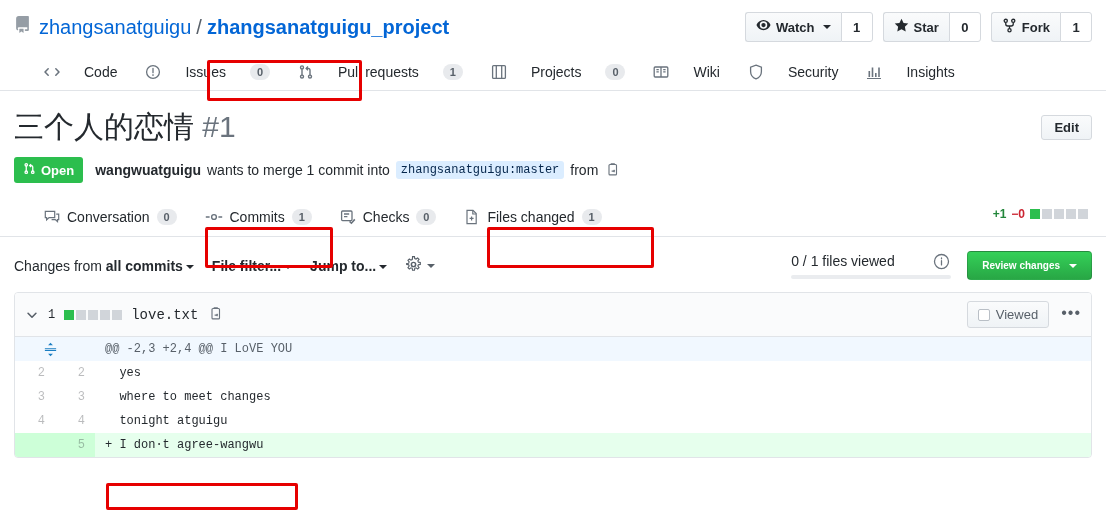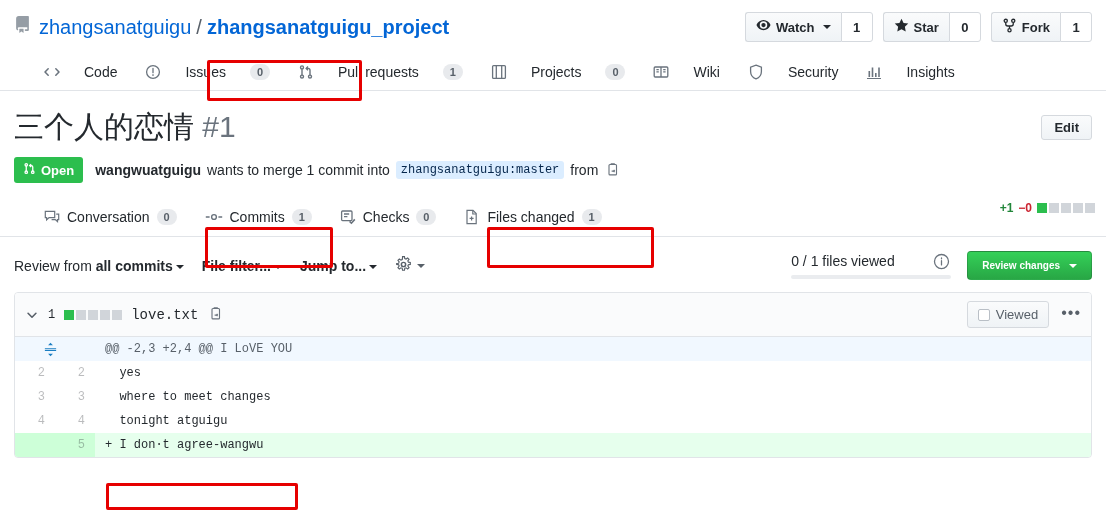--- a/index.html
+++ b/index.html
@@ -109,22 +109,22 @@
   .meta-user { font-weight: bold; }
   .branch-tag {
     background: #dbedff; color: #05264c;
     border-radius: 3px; padding: 2px 5px;
     font-family: "Liberation Mono", monospace; font-size: 12px;
   }
   .copy-ico { color: #6a737d; display: flex; align-items: center; margin-left: 2px; }
 
   
   .pr-tabs-row {
-    display: flex; align-items: flex-start; justify-content: space-between;
-    padding: 18px 11px 0 30px;
+    display: flex; align-items: center; justify-content: space-between;
+    padding: 18px 18px 0 30px;
     border-bottom: 1px solid #e1e4e8;
     gap: 44px;
   }
   .pr-tabs { display: flex; align-items: flex-end; }
   .pr-tab {
     display: flex; align-items: center; gap: 7px;
     padding: 8px 14px 11px 14px;
     font-size: 14px; color: #24292e; text-decoration: none;
     white-space: nowrap; cursor: pointer;
   }
@@ -437,21 +437,21 @@
         <span class="blk n"></span>
         <span class="blk n"></span>
         <span class="blk n"></span>
         <span class="blk n"></span>
     </span>
   </div>
 </div>
 
 <div class="changes-bar">
   <div class="changes-left">
-    <span class="filter-link"><span>Review from </span><b>all commits</b><span class="caret"></span></span>
+    <span class="filter-link"><span>Changes from </span><b>all commits</b><span class="caret"></span></span>
     <span class="filter-link"><b>File filter...</b><span class="caret"></span></span>
     <span class="filter-link"><b>Jump to...</b><span class="caret"></span></span>
     <span class="gear">
       <span>
         <svg width="17" height="17" viewBox="0 0 16 16" fill="currentColor">
             <path d="M8 5.3a2.7 2.7 0 100 5.4 2.7 2.7 0 000-5.4zm0 1.4a1.3 1.3 0 110 2.6 1.3 1.3 0 010-2.6z"></path>
             <path d="M7.1.6h1.8l.3 1.8 1.2.5 1.5-1.1 1.3 1.3-1.1 1.5.5 1.2 1.8.3v1.8l-1.8.3-.5 1.2 1.1 1.5-1.3 1.3-1.5-1.1-1.2.5-.3 1.8H7.1l-.3-1.8-1.2-.5-1.5 1.1-1.3-1.3 1.1-1.5-.5-1.2-1.8-.3V7.1l1.8-.3.5-1.2-1.1-1.5 1.3-1.3 1.5 1.1 1.2-.5.3-1.8z" fill="none" stroke="currentColor" stroke-width="1.1"></path>
           </svg>
       </span>
       <span class="caret"></span>

